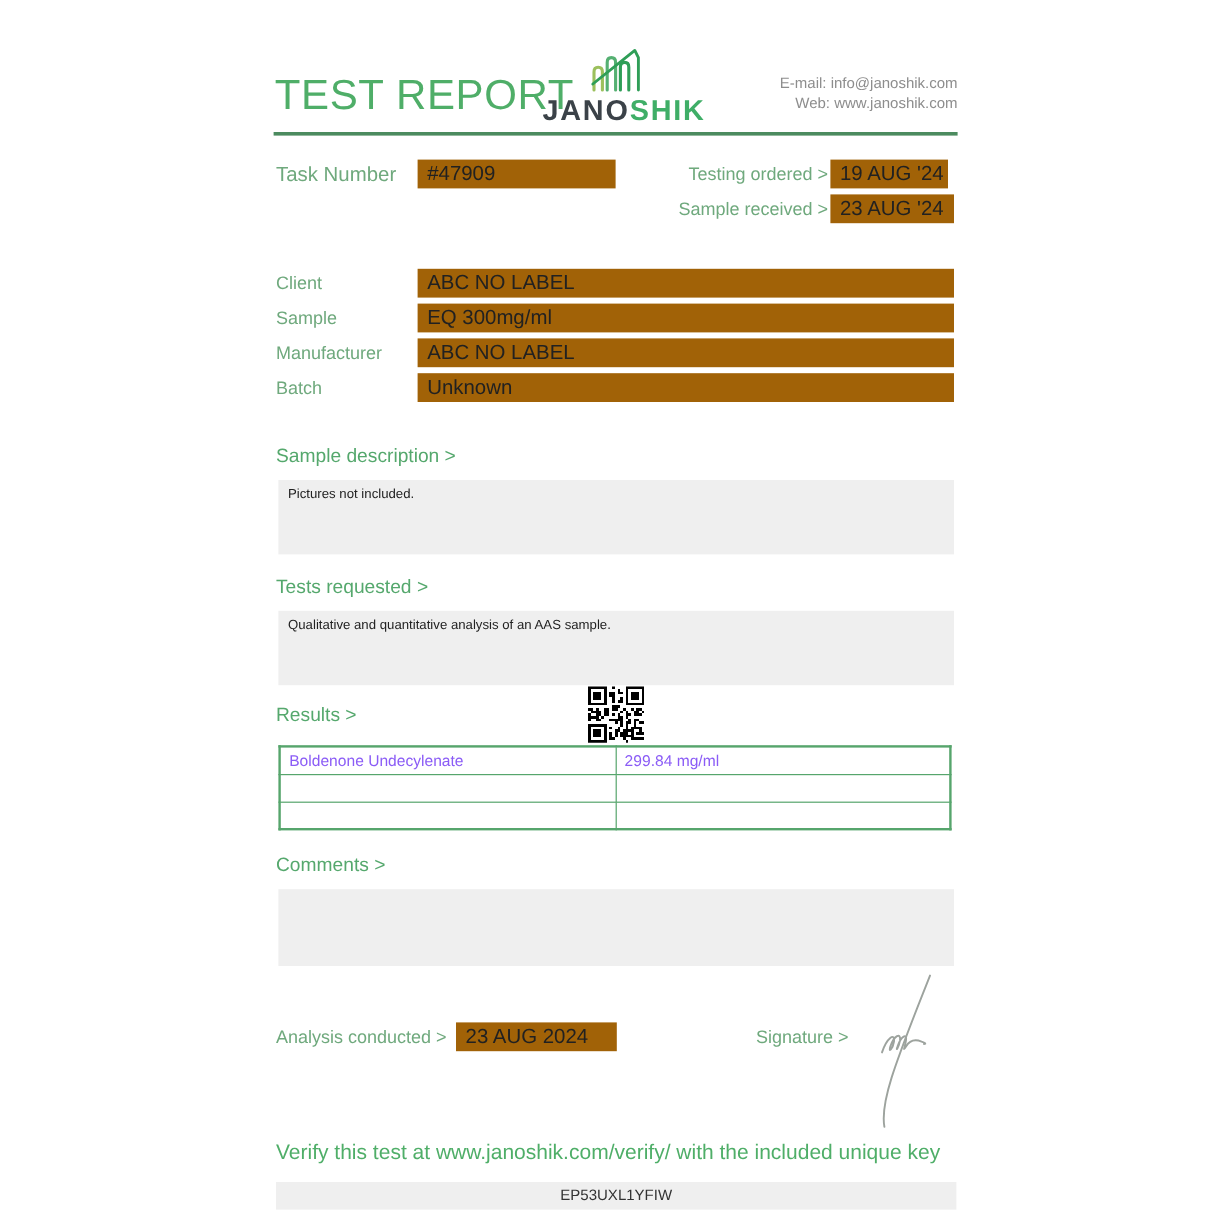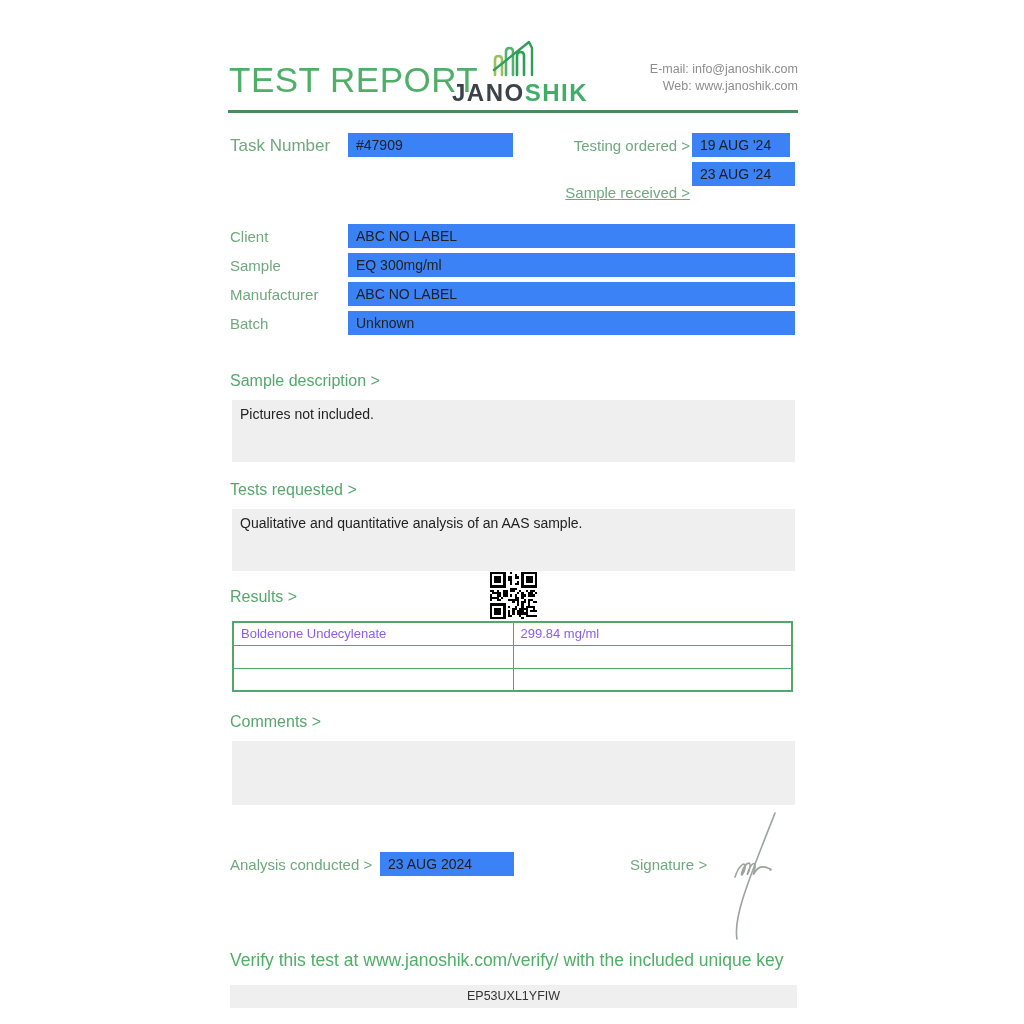--- a/index.html
+++ b/index.html
@@ -15,29 +15,29 @@
   .logo-text { font-size:24px; font-weight:bold; letter-spacing:1.5px; margin-top:1px; }
   .logo-jano { color:#3b4248; }
   .logo-shik { color:#3fae67; }
   .contact { right:226px; top:61px; text-align:right; font-size:12.5px; color:#8d8d8d; line-height:17px; }
   .header-rule { left:228px; top:110px; width:570px; height:3px; background:#4c8b5f; }
 
   
   .glabel { color:#6fa97d; font-size:15px; white-space:nowrap; }
   .glabel-lg { color:#6fa97d; font-size:17px; white-space:nowrap; }
   .section-label { color:#55a86d; font-size:16px; white-space:nowrap; }
-  .value-box { background:#3b82f6; color:#212121; font-size:14px; line-height:24px; height:24px; padding-left:8px; white-space:nowrap; overflow:hidden; }
-  .text-box { background:#efefef; color:#222; font-size:14px; padding:6px 8px; }
+  .value-box { background:#a16207; color:#212121; font-size:17px; line-height:24px; height:24px; padding-left:8px; white-space:nowrap; overflow:hidden; }
+  .text-box { background:#efefef; color:#222; font-size:11px; padding:6px 8px; }
 
   
   .task-label { left:230px; top:136px; }
   .task-box { left:348px; top:133px; width:165px; }
   .ordered-label { right:334px; top:137px; }
   .ordered-box { left:692px; top:133px; width:98px; }
-  .received-label { right:334px; top:184px;text-decoration:underline; }
+  .received-label { right:334px; top:166px; }
   .received-box { left:692px; top:162px; width:103px; }
 
   
   .detail-label { left:230px; }
   .detail-box { left:348px; width:447px; }
 
   
   .sdesc-label { left:230px; top:372px; }
   .sdesc-box { left:232px; top:400px; width:563px; height:62px; }
   .tests-label { left:230px; top:481px; }

